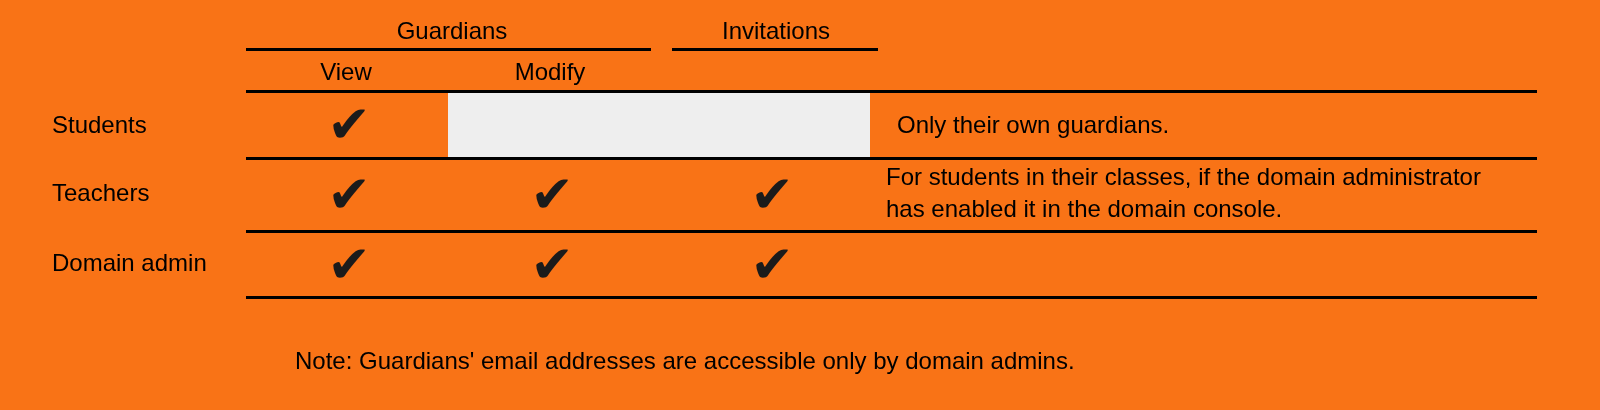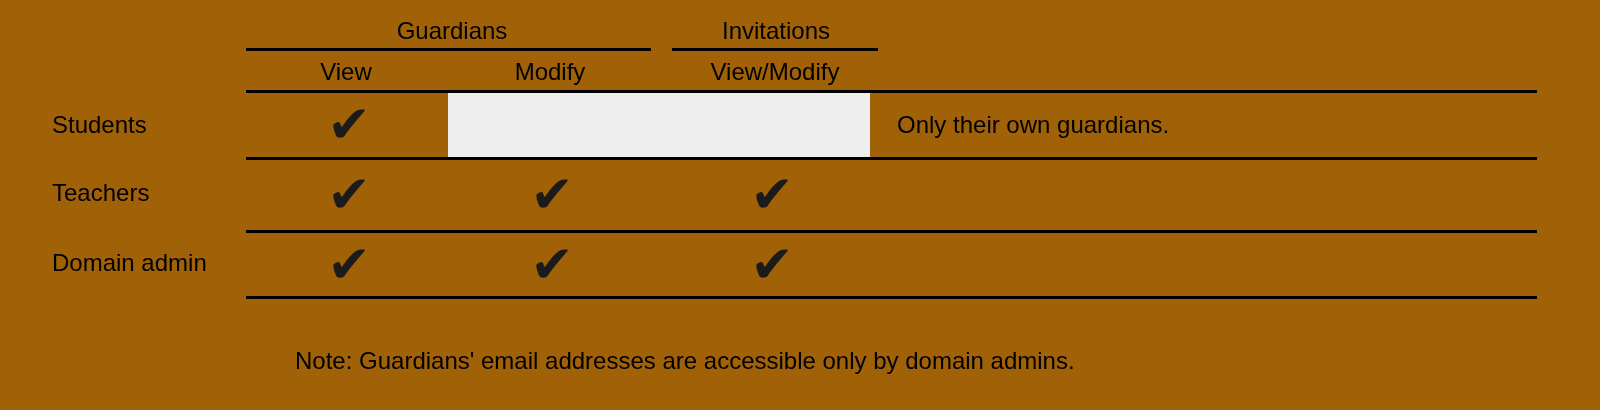--- a/index.html
+++ b/index.html
@@ -4,21 +4,21 @@
 <style>
   html, body {
     margin: 0;
     padding: 0;
     background: #ffffff;
   }
   #canvas {
     position: relative;
     width: 1600px;
     height: 410px;
-    background: #a16207;
+    background: #f97316;
     font-family: "Liberation Sans", "DejaVu Sans", sans-serif;
     font-size: 24px;
     color: #000000;
     overflow: hidden;
   }
   .rule {
     position: absolute;
     height: 3px;
     background: #000000;
   }
@@ -65,36 +65,36 @@
 <div id="canvas">
 
   <div class="txt hvcenter" style="left:452px; top:31px;">Guardians</div>
   <div class="txt hvcenter" style="left:776px; top:31px;">Invitations</div>
 
   <div class="rule" style="left:246px; top:48px; width:405px;"></div>
   <div class="rule" style="left:672px; top:48px; width:206px;"></div>
 
   <div class="txt hvcenter" style="left:346px; top:72px;">View</div>
   <div class="txt hvcenter" style="left:550px; top:72px;">Modify</div>
-  <div class="txt hvcenter" style="left:775px; top:72px;">View/Modify</div>
 
   <div class="rule" style="left:246px; top:90px; width:1291px;"></div>
   <div class="rule" style="left:246px; top:157px; width:1291px;"></div>
   <div class="rule" style="left:246px; top:230px; width:1291px;"></div>
   <div class="rule" style="left:246px; top:296px; width:1291px;"></div>
 
   <div class="disabled-box"></div>
   <div class="txt vcenter" style="left:52px; top:125px;">Students</div>
   <span class="check" style="left:349px; top:124px;">✔</span>
   <div class="txt vcenter" style="left:886px; top:125px;margin-left:11px;">Only their own guardians.</div>
 
   <div class="txt vcenter" style="left:52px; top:193px;">Teachers</div>
   <span class="check" style="left:349px; top:194px;">✔</span>
   <span class="check" style="left:552px; top:194px;">✔</span>
   <span class="check" style="left:772px; top:194px;">✔</span>
+  <div class="note-multiline">For students in their classes, if the domain administrator has enabled it in the domain console.</div>
 
   <div class="txt vcenter" style="left:52px; top:263px;">Domain admin</div>
   <span class="check" style="left:349px; top:264px;">✔</span>
   <span class="check" style="left:552px; top:264px;">✔</span>
   <span class="check" style="left:772px; top:264px;">✔</span>
 
   <div class="txt vcenter" style="left:255px; top:361px;margin-left:40px;">Note: Guardians' email addresses are accessible only by domain admins.</div>
 
 </div>
 

